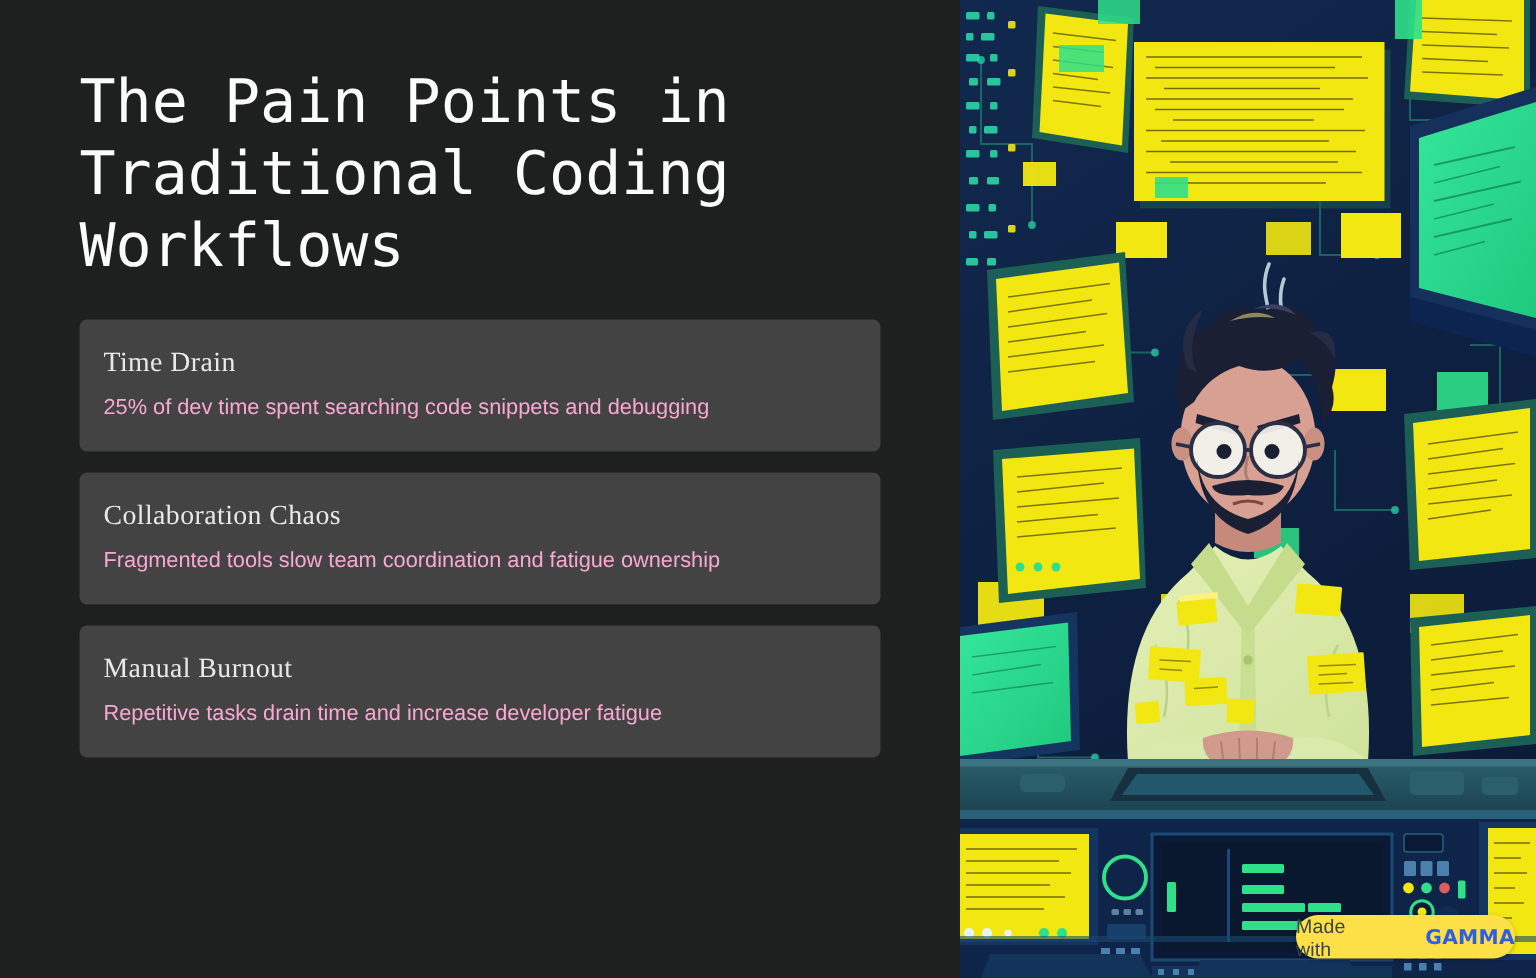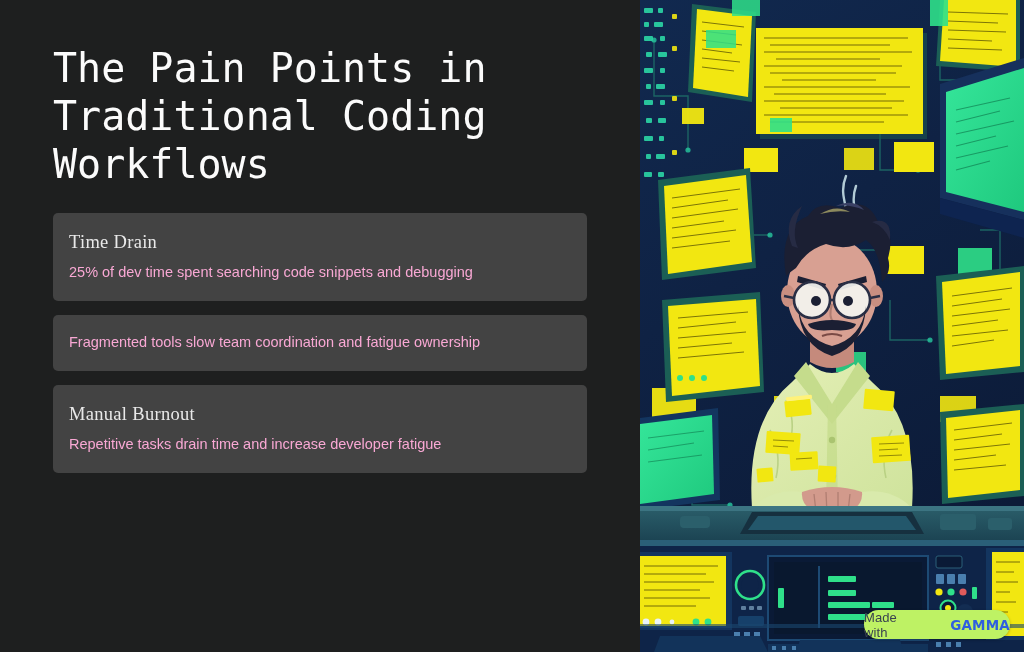--- a/index.html
+++ b/index.html
@@ -85,21 +85,21 @@
   }
   .illustration svg { display: block; }
 
   
   .gamma-badge {
     position: absolute;
     left: 864px;
     top: 610px;
     width: 146px;
     height: 29px;
-    background: #bef264;
+    background: #fde047;
     border-radius: 15px;
     display: flex;
     align-items: center;
     justify-content: center;
     gap: 5px;
     box-shadow: 0 1px 3px rgba(0,0,0,0.25);
   }
   .gamma-made {
     font-family: "Liberation Sans", sans-serif;
     font-size: 13px;
@@ -127,20 +127,21 @@
 
     <div class="cards">
 
       <div class="card">
         <div class="card-title">Time Drain</div>
         <div class="card-desc">25% of dev time spent searching code snippets and debugging</div>
       </div>
 
 
       <div class="card">
+        <div class="card-title">Collaboration Chaos</div>
         <div class="card-desc">Fragmented tools slow team coordination and fatigue ownership</div>
       </div>
 
       <div class="card">
         <div class="card-title">Manual Burnout</div>
         <div class="card-desc">Repetitive tasks drain time and increase developer fatigue</div>
       </div>
 
     </div>
   </div>

